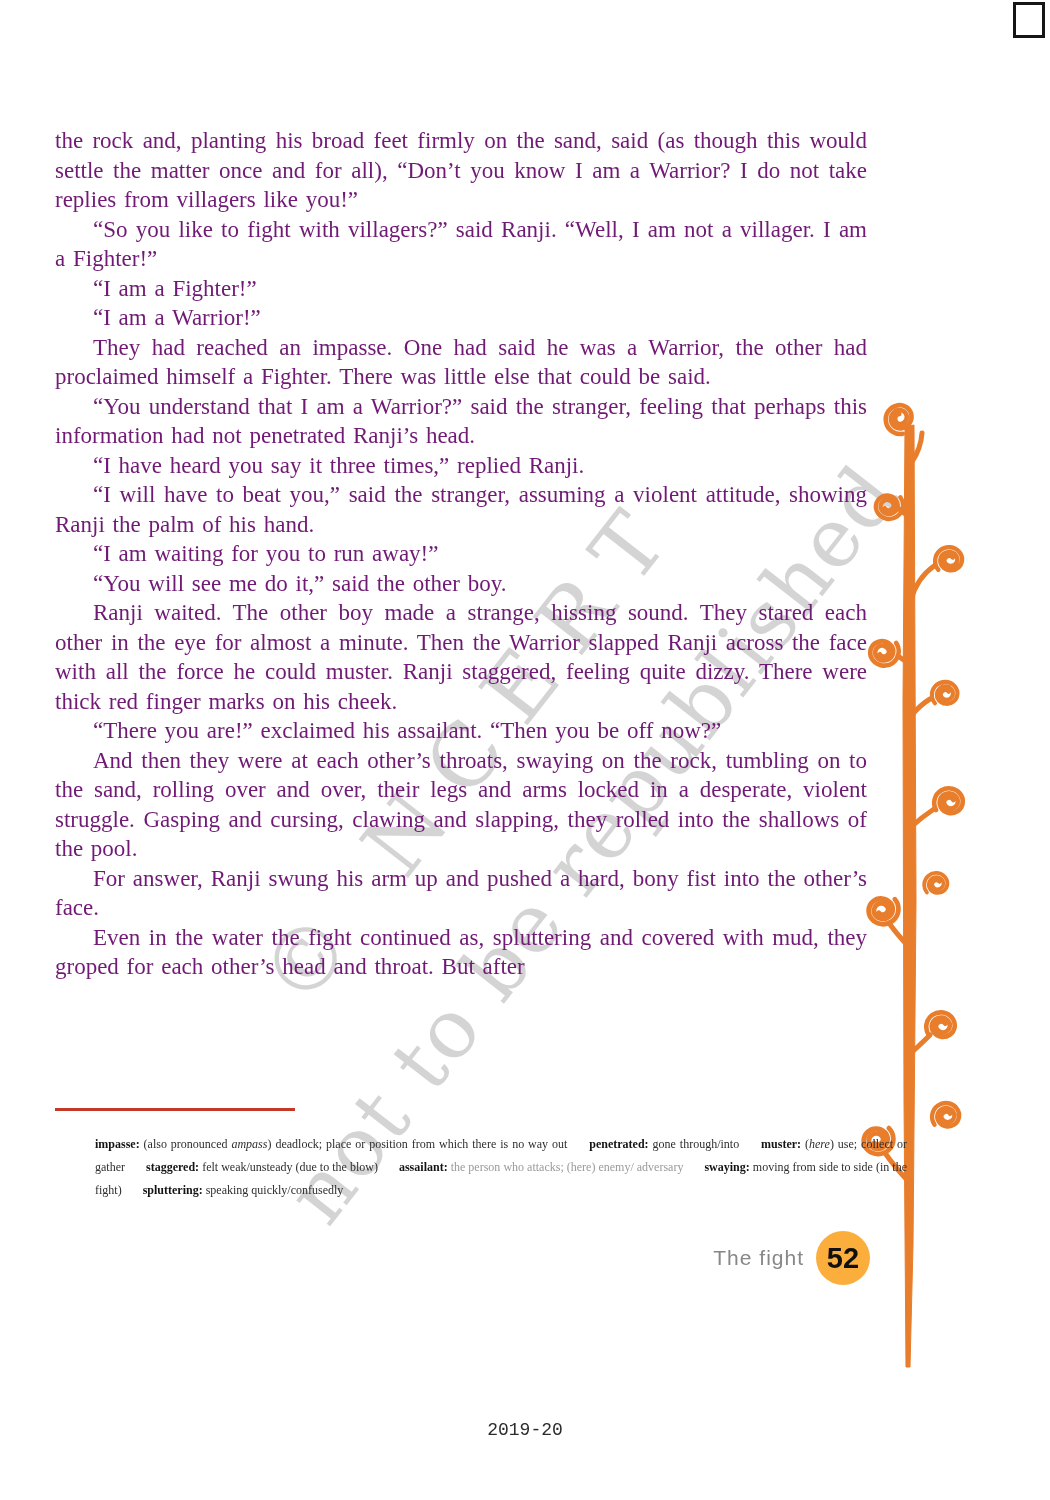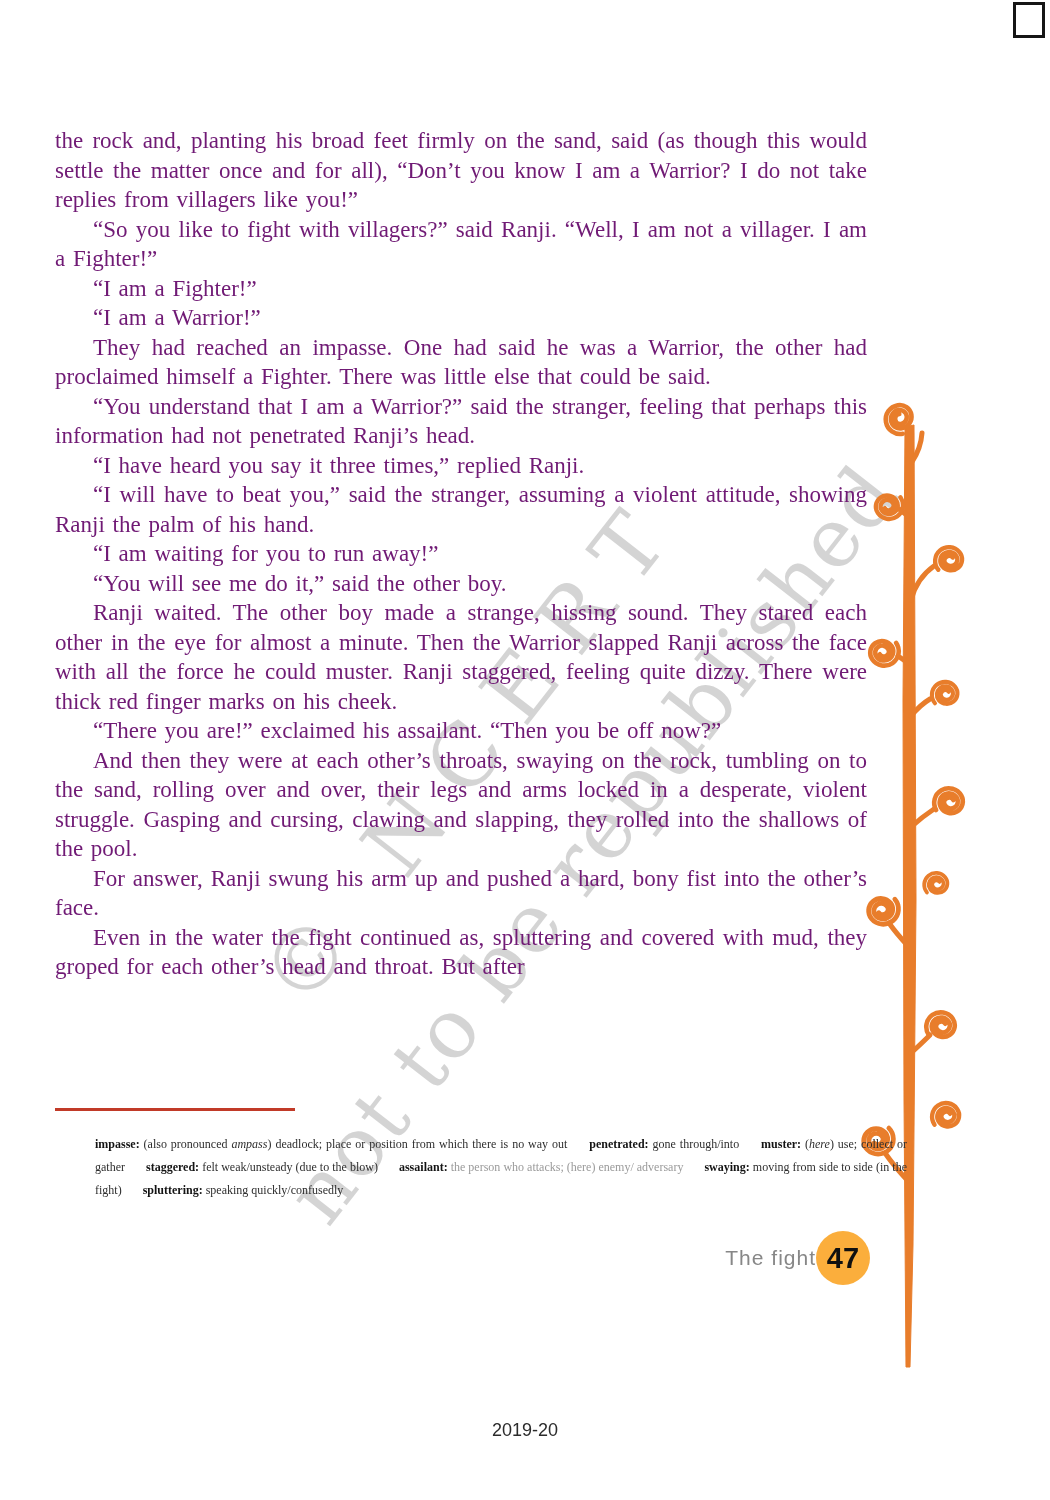--- a/index.html
+++ b/index.html
@@ -90,21 +90,21 @@
     pointer-events:none;
   }
   
   .footer{
     position:absolute;
     left:0; top:1231px;
     width:870px;
     display:flex;
     justify-content:flex-end;
     align-items:center;
-    gap:0;
+    gap:12px;
     z-index:2;
   }
   .chapter-name{
     font-family:"Liberation Sans", sans-serif;
     font-size:21px;
     color:#878787;
     letter-spacing:1px;
   }
   .page-badge{
     width:54px;height:54px;
@@ -114,21 +114,21 @@
     font-family:"Liberation Sans", sans-serif;
     font-weight:bold;
     font-size:29px;
     color:#101010;
   }
   .year{
     position:absolute;
     left:0; top:1420px;
     width:1050px;
     text-align:center;
-    font-family:Liberation Sans, sans-serif;
+    font-family:Liberation Mono, monospace;
     font-size:18px;
     color:#2b2b2b;
     z-index:2;
   }
 </style>
 </head>
 <body>
 
 <div class="page">
 
@@ -198,19 +198,19 @@
       <use href="#spiral" transform="translate(882 910) rotate(-40) scale(1.05)"></use>
       <use href="#spiral" transform="translate(942 1026) rotate(145)"></use>
       <use href="#spiral" transform="translate(947 1116) rotate(145) scale(0.95)"></use>
       <use href="#spiral" transform="translate(877 1140) rotate(-45) scale(1.05)"></use>
     </g>
   </svg>
 
   <div class="footer">
     <span class="chapter-name">The fight</span>
     <span class="page-badge">
-      <span>47</span>
+      <span>52</span>
     </span>
   </div>
 
   <div class="year">2019-20</div>
 
 </div>
 
 </body></html>

